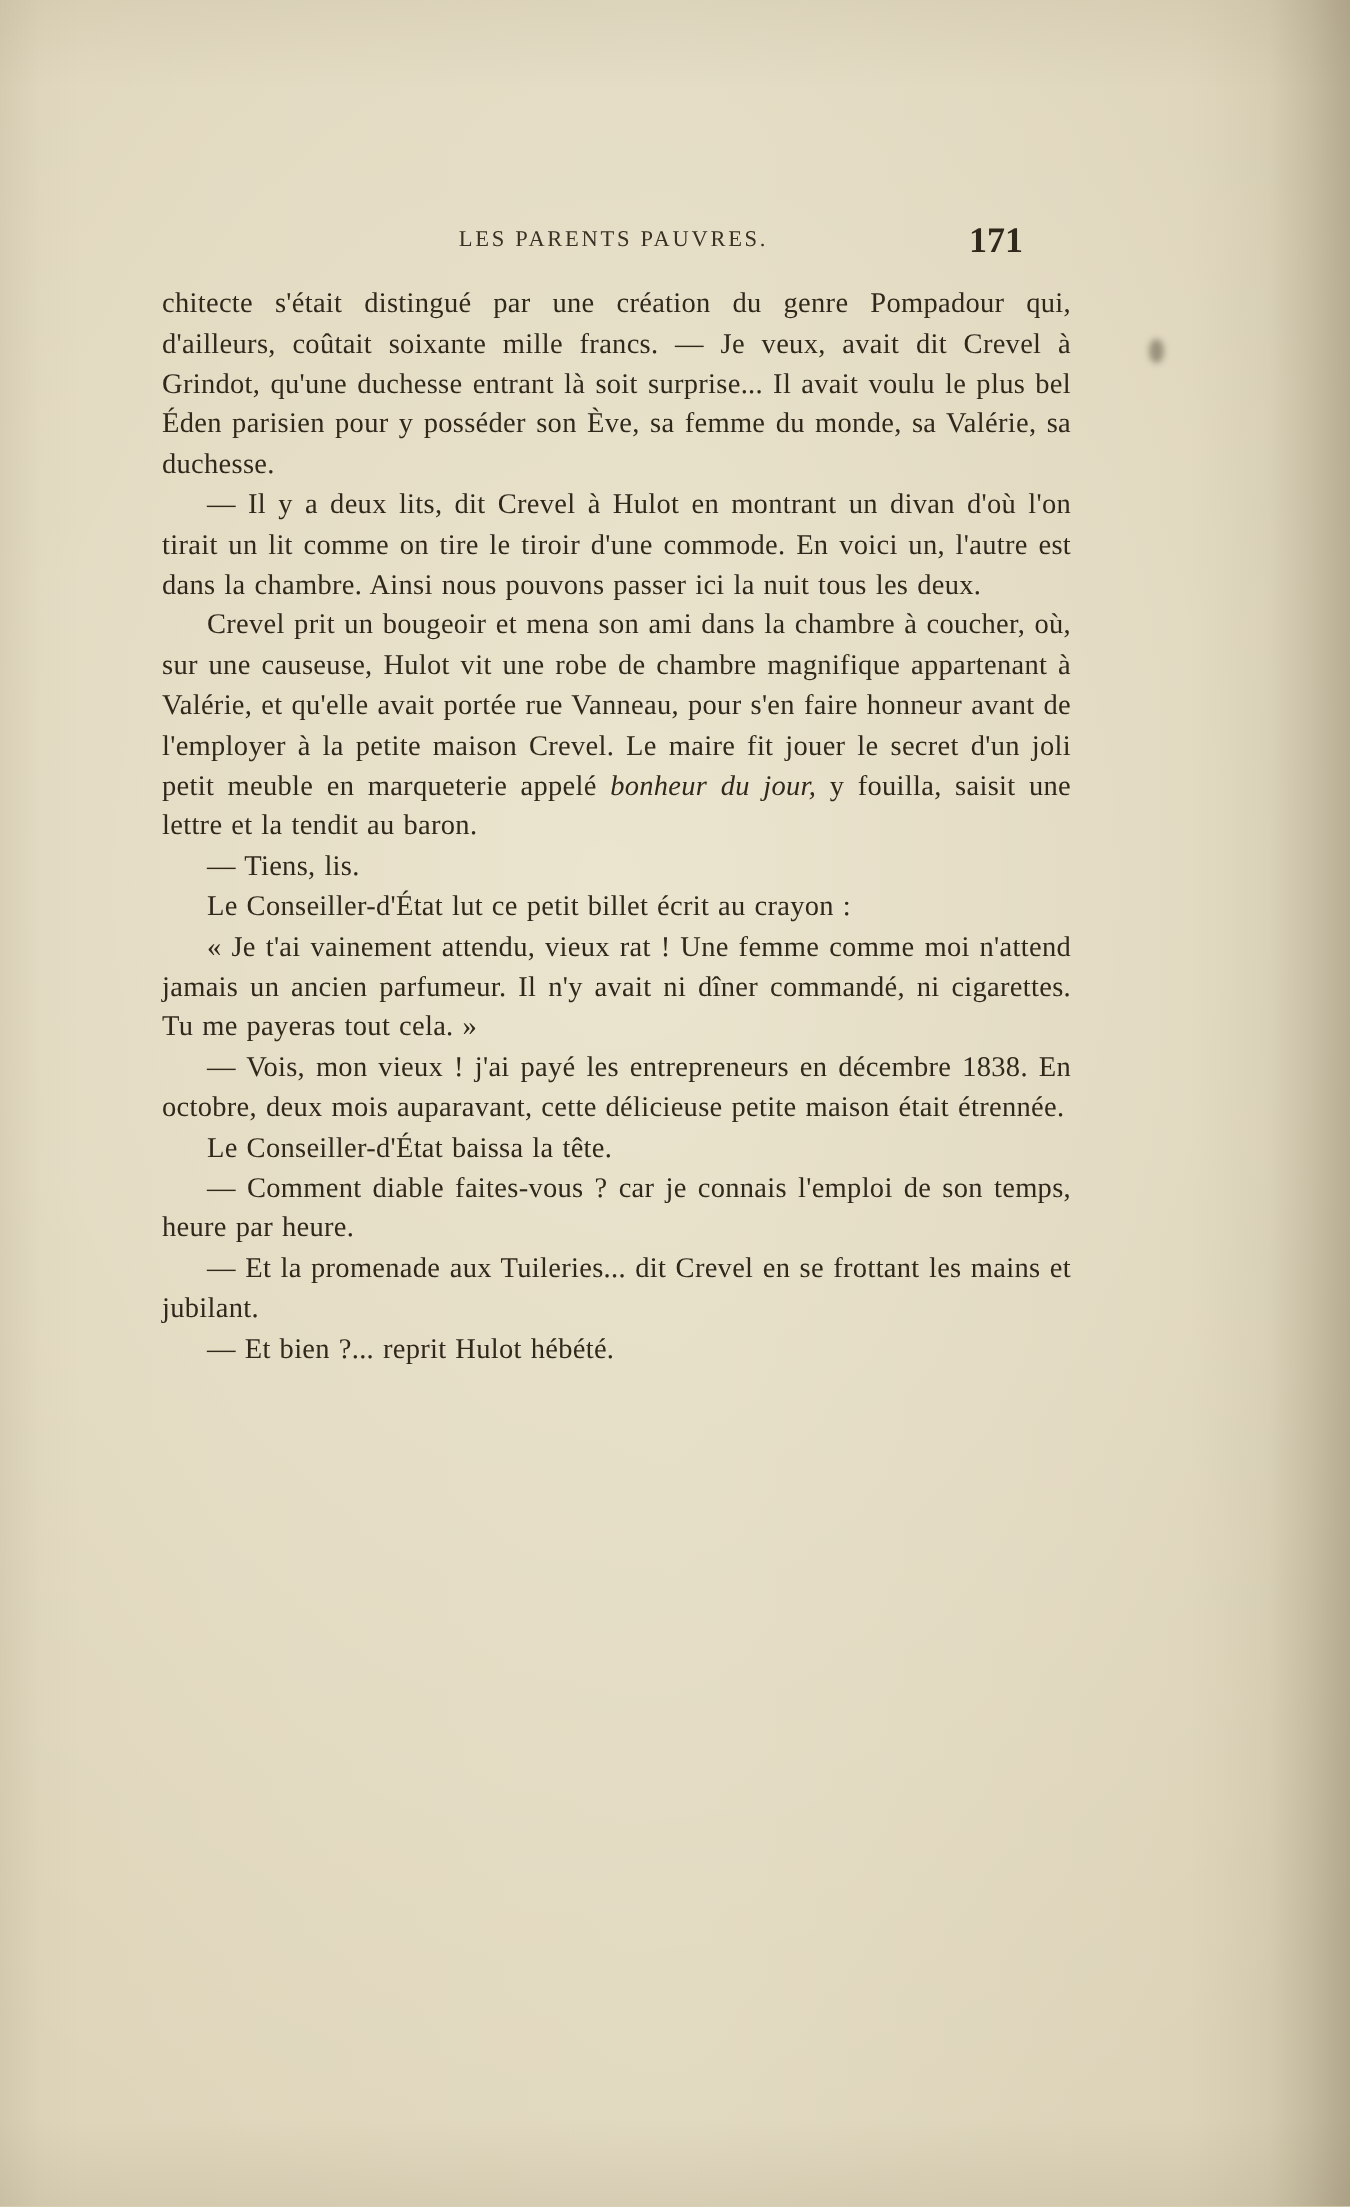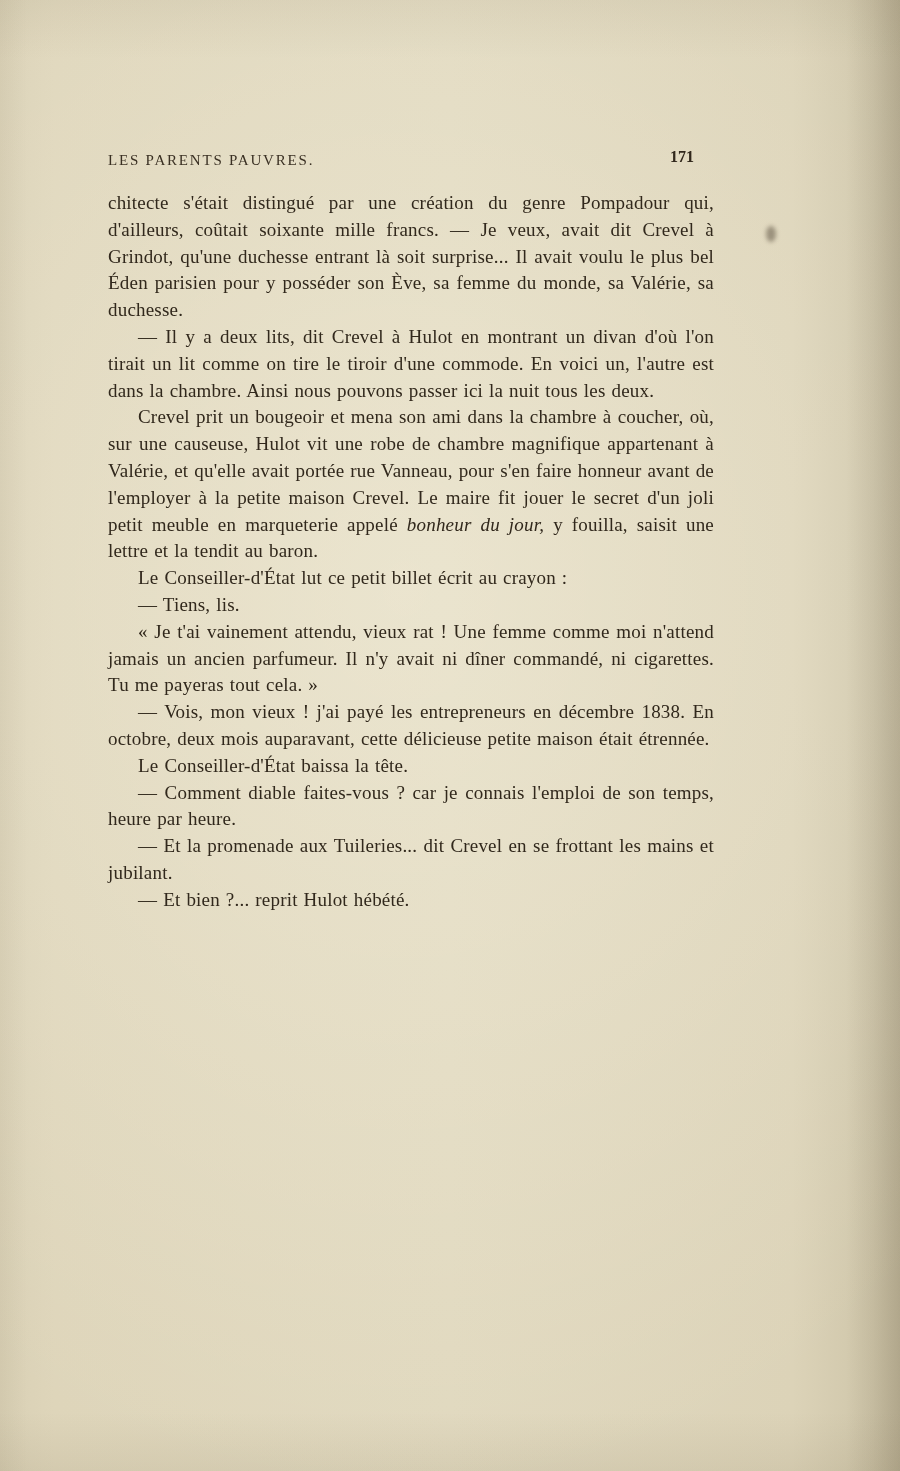--- a/index.html
+++ b/index.html
@@ -50,30 +50,30 @@
   .running-head {
     position: relative;
     height: 32px;
     margin-bottom: 10px;
   }
   .running-title {
     position: absolute;
     left: 0;
     right: 4px;
     top: 4px;
-    text-align: left;
+    text-align: center;
     font-size: 15px;
     letter-spacing: 1.8px;
     color: #3a3023;
   }
   .page-number {
     position: absolute;
-    right: 20px;
+    right: 32px;
     top: 0;
-    font-size: 16px;
+    font-size: 24px;
     font-weight: bold;
     color: #31281c;
   }
   .body-text p.para {
     margin: 0;
     font-size: 19px;
     line-height: 26.8px;
     text-align: justify;
     letter-spacing: 0.2px;
     word-spacing: 1px;
@@ -96,22 +96,22 @@
   <div class="text-block">
     <div class="running-head">
       <div class="running-title">LES PARENTS PAUVRES.</div>
       <div class="page-number">171</div>
     </div>
 
     <div class="body-text">
         <p class="para"><span>chitecte s'était distingué par une création du genre Pompadour qui, d'ailleurs, coûtait soixante mille francs. — Je veux, avait dit Crevel à Grindot, qu'une duchesse entrant là soit surprise... Il avait voulu le plus bel Éden parisien pour y posséder son Ève, sa femme du monde, sa Valérie, sa duchesse.</span></p>
         <p class="para indent"><span>— Il y a deux lits, dit Crevel à Hulot en montrant un divan d'où l'on tirait un lit comme on tire le tiroir d'une commode. En voici un, l'autre est dans la chambre. Ainsi nous pouvons passer ici la nuit tous les deux.</span></p>
         <p class="para indent"><span>Crevel prit un bougeoir et mena son ami dans la chambre à coucher, où, sur une causeuse, Hulot vit une robe de chambre magnifique appartenant à Valérie, et qu'elle avait portée rue Vanneau, pour s'en faire honneur avant de l'employer à la petite maison Crevel. Le maire fit jouer le secret d'un joli petit meuble en marqueterie appelé </span><span class="italic">bonheur du jour,</span><span> y fouilla, saisit une lettre et la tendit au baron.</span></p>
+        <p class="para indent"><span>— Tiens, lis.</span></p>
         <p class="para indent"><span>Le Conseiller-d'État lut ce petit billet écrit au crayon :</span></p>
-        <p class="para indent"><span>— Tiens, lis.</span></p>
         <p class="para indent"><span>« Je t'ai vainement attendu, vieux rat ! Une femme comme moi n'attend jamais un ancien parfumeur. Il n'y avait ni dîner commandé, ni cigarettes. Tu me payeras tout cela. »</span></p>
         <p class="para indent"><span>— Vois, mon vieux ! j'ai payé les entrepreneurs en décembre 1838. En octobre, deux mois auparavant, cette délicieuse petite maison était étrennée.</span></p>
         <p class="para indent"><span>Le Conseiller-d'État baissa la tête.</span></p>
         <p class="para indent"><span>— Comment diable faites-vous ? car je connais l'emploi de son temps, heure par heure.</span></p>
         <p class="para indent"><span>— Et la promenade aux Tuileries... dit Crevel en se frottant les mains et jubilant.</span></p>
         <p class="para indent"><span>— Et bien ?... reprit Hulot hébété.</span></p>
       </div>
   </div>
 </div>
 

